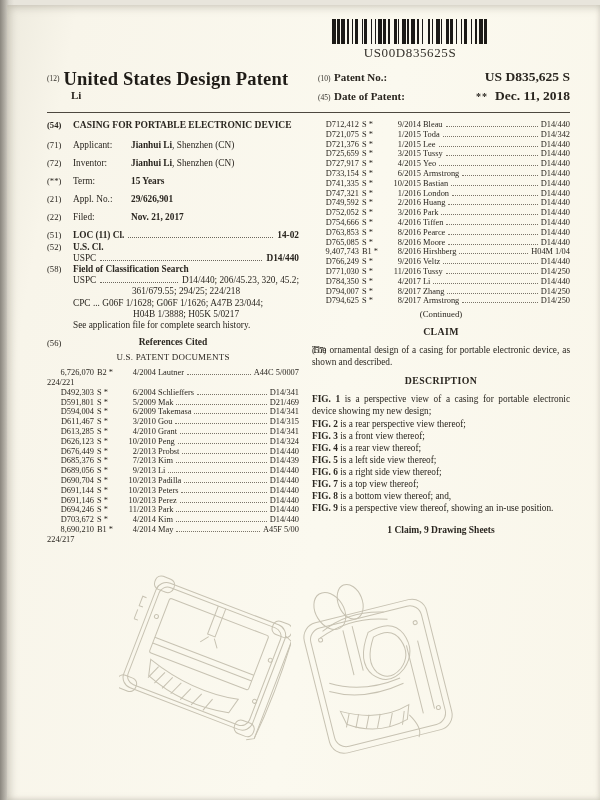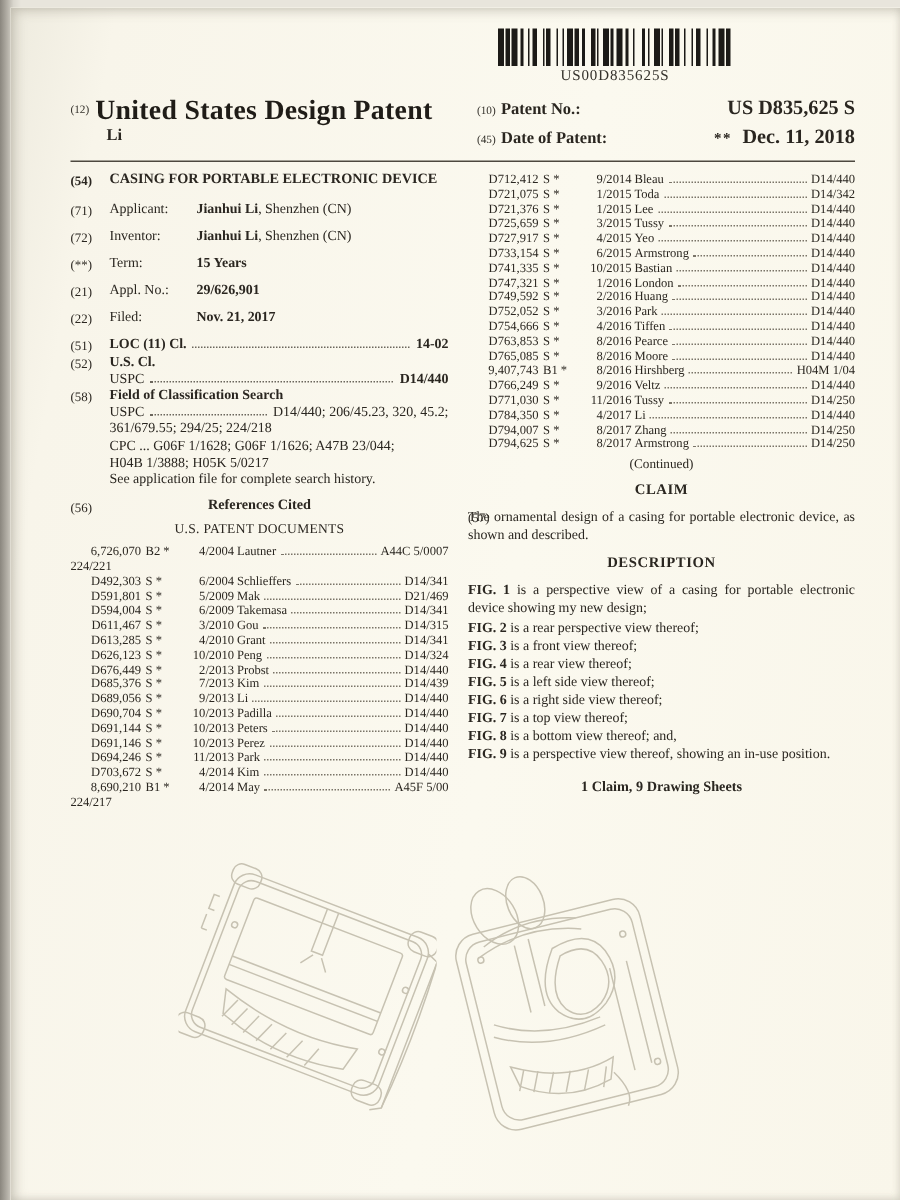--- a/index.html
+++ b/index.html
@@ -13,21 +13,21 @@
     background:linear-gradient(100deg,#eeebdf 0,#f8f5ea 70px,#fbf9ef 55%,#f9f6ea 100%);
     box-shadow:inset 3px 2px 8px rgba(120,115,100,.35), inset -1px -1px 4px rgba(160,155,140,.2);
     color:#2a2620;
   }
   .content{position:absolute;left:40px;top:8px;right:30px;}
 
   
   .barcode-wrap{width:292px;margin:6px 14px 0 auto;text-align:center;}
   .barcode{display:flex;height:25px;align-items:stretch;justify-content:center;}
   .barcode .bar{height:100%;}
-  .barcode-label{font-size:10px;letter-spacing:.6px;color:#33302a;margin-top:1px;}
+  .barcode-label{font-size:13px;letter-spacing:.6px;color:#33302a;margin-top:1px;}
 
   
   .header{display:grid;grid-template-columns:1fr 252px;margin-top:8px;align-items:start;}
   .snum{font-size:7.5px;vertical-align:4px;color:#33302a;}
   .h-title{font-size:18.5px;font-weight:bold;letter-spacing:.2px;color:#1f1c17;}
   .h-author{font-size:11px;font-weight:bold;margin:-1px 0 0 24px;}
   .h-right .row{display:grid;grid-template-columns:16px 1fr auto;align-items:baseline;margin-bottom:3px;}
   .h-right .lbl{font-size:11px;font-weight:bold;}
   .h-right .val{font-size:13.5px;font-weight:bold;white-space:nowrap;}
   .stars{font-size:10px;font-weight:bold;margin-right:7px;letter-spacing:1px;}
@@ -40,21 +40,21 @@
 
   
   .b-item{display:grid;grid-template-columns:26px 58px 1fr;font-size:9.3px;margin-bottom:7.2px;line-height:11px;}
   .b-title{display:grid;grid-template-columns:26px 1fr;font-size:9.5px;font-weight:bold;line-height:11.5px;margin-bottom:8px;}
   .b-num{font-size:8.6px;}
   .bold{font-weight:bold;}
 
   .cls-line{display:grid;grid-template-columns:26px 1fr;font-size:9.3px;line-height:11.2px;}
   .flexline{display:flex;align-items:baseline;}
   .leader{flex:1;border-bottom:1.2px dotted #6b665c;margin:0 4px 2px 4px;min-width:8px;}
-  .right-cont{text-align:left;}
+  .right-cont{text-align:center;}
 
   
   .refs-head{text-align:center;font-size:9.5px;font-weight:bold;margin:6px 0 5px 0;position:relative;}
   .refs-head .b-num{position:absolute;left:0;top:1px;font-weight:normal;}
   .refs-sub{text-align:center;font-size:9px;margin-bottom:6px;letter-spacing:.2px;}
   .prow{display:flex;align-items:baseline;font-size:8.4px;line-height:9.8px;white-space:nowrap;}
   .pno{width:47px;text-align:right;flex:none;}
   .pkind{width:23px;text-align:left;padding-left:3px;flex:none;}
   .pdate{width:36px;text-align:right;flex:none;}
   .pname{padding-left:2px;flex:none;}

